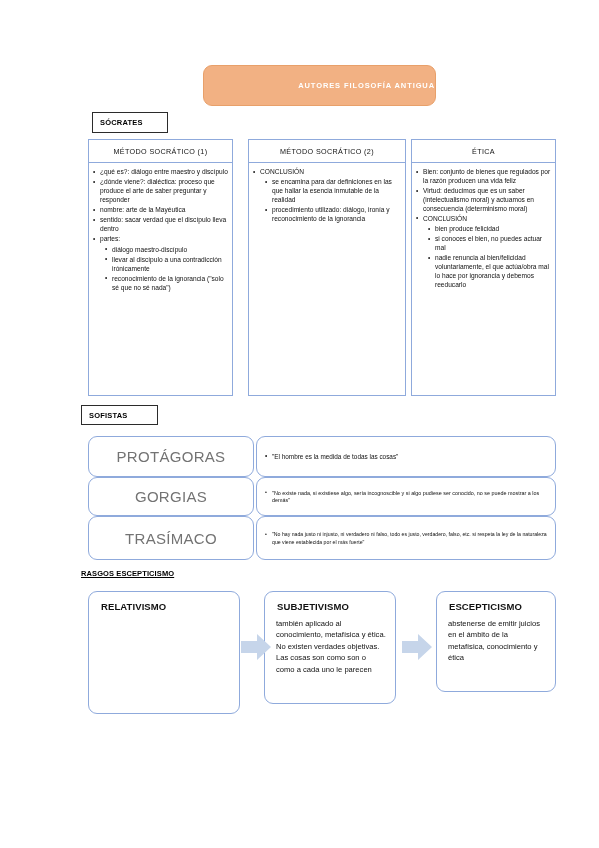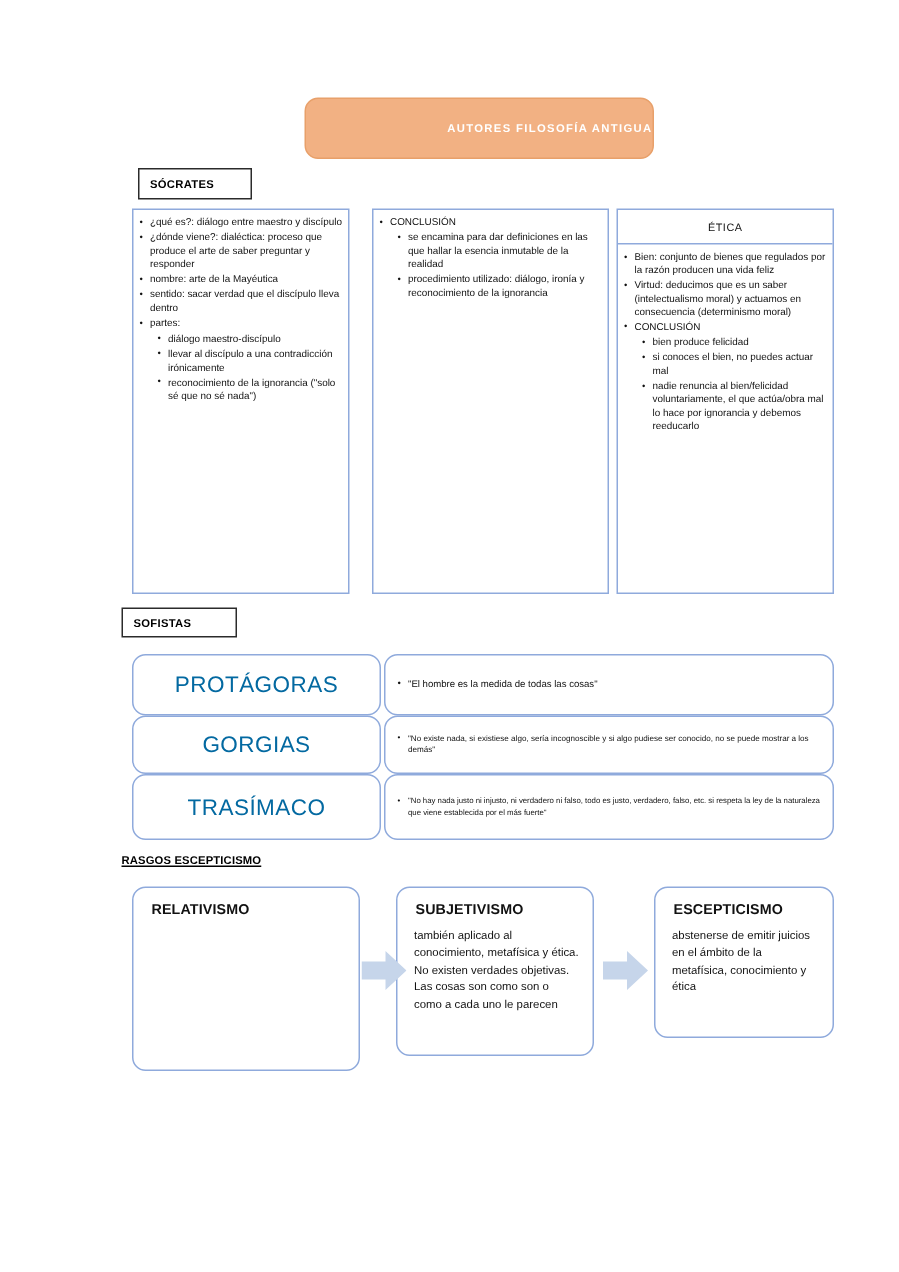--- a/index.html
+++ b/index.html
@@ -62,21 +62,21 @@
   ul.lv2>li::before{
     content:"\2022";position:absolute;left:0;top:-0.5px;font-size:6.4px;
   }
   li.sq::before{content:"\25AA";font-size:5.6px;top:0.2px;}
 
   
   .sof-name{
     position:absolute;border:1px solid #8faadc;border-radius:9px;background:#fff;
     display:flex;align-items:center;justify-content:center;box-sizing:border-box;
   }
-  .sof-name span{font-size:15px;letter-spacing:.3px;color:#0369a1;}
+  .sof-name span{font-size:15px;letter-spacing:.3px;color:#737373;}
   .sof-quote{
     position:absolute;border:1px solid #8faadc;border-radius:9px;background:#fff;
     box-sizing:border-box;padding:5px 7px 4px 8px;
     display:flex;align-items:center;
   }
   .sof-quote p{
     margin:0;position:relative;padding-left:7px;line-height:1.35;color:#111;
   }
   .sof-quote p::before{content:"\2022";position:absolute;left:0;top:-0.5px;}
 
@@ -117,36 +117,38 @@
 
   <div class="tag tag-socrates">
     <span>SÓCRATES</span>
   </div>
   <div class="tag tag-sofistas">
     <span>SOFISTAS</span>
   </div>
   <div class="plain-heading">RASGOS ESCEPTICISMO</div>
 
   <div class="col col-1">
+    <div class="col-head">MÉTODO SOCRÁTICO (1)</div>
     <div class="col-body">
       <ul class="lv1">
           <li>¿qué es?: diálogo entre maestro y discípulo</li>
           <li>¿dónde viene?: dialéctica: proceso que produce el arte de saber preguntar y responder</li>
           <li class="sq">nombre: arte de la Mayéutica</li>
           <li class="sq">sentido: sacar verdad que el discípulo lleva dentro</li>
           <li class="sq">partes:<ul class="lv2">
               <li>diálogo maestro-discípulo</li>
               <li>llevar al discípulo a una contradicción irónicamente</li>
               <li class="sq">reconocimiento de la ignorancia ("solo sé que no sé nada")</li>
             </ul></li>
         </ul>
     </div>
   </div>
 
   <div class="col col-2">
+    <div class="col-head">MÉTODO SOCRÁTICO (2)</div>
     <div class="col-body">
       <ul class="lv1">
           <li>CONCLUSIÓN<ul class="lv2">
               <li>se encamina para dar definiciones en las que hallar la esencia inmutable de la realidad</li>
               <li>procedimiento utilizado: diálogo, ironía y reconocimiento de la ignorancia</li>
             </ul></li>
         </ul>
     </div>
   </div>
 

